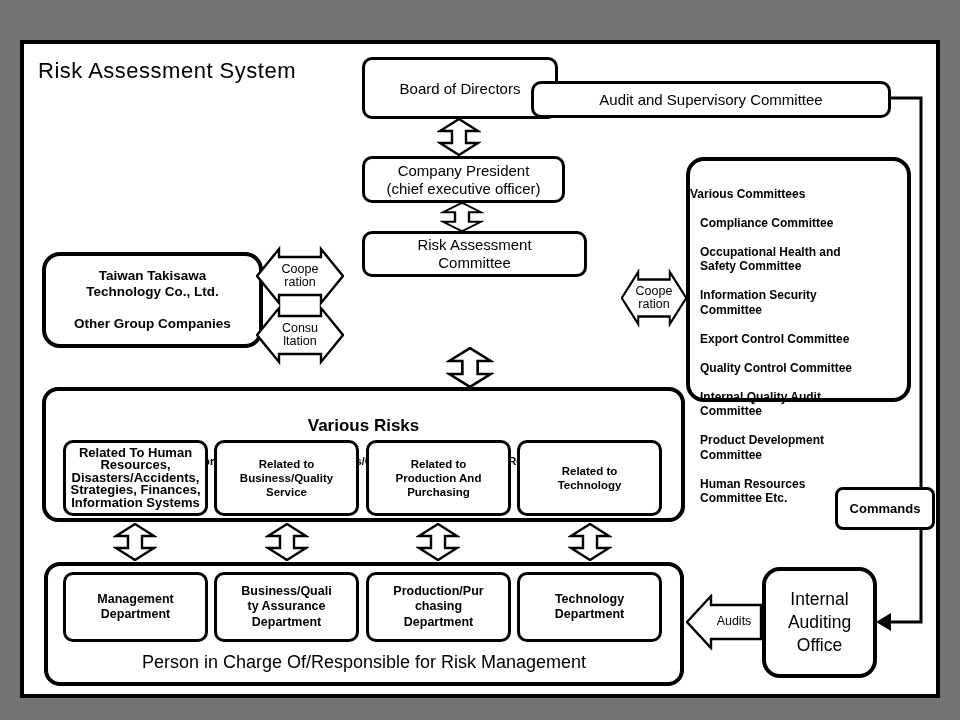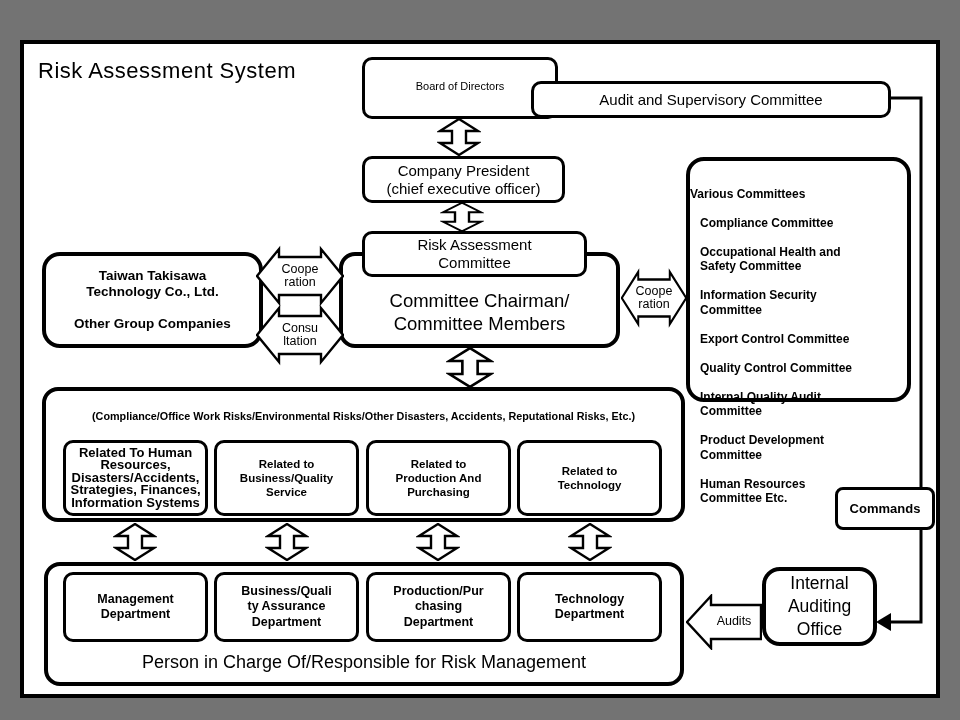--- a/index.html
+++ b/index.html
@@ -14,42 +14,42 @@
   .title{
     position:absolute;left:38px;top:58px;font-size:22px;letter-spacing:.5px;
     white-space:pre-line;z-index:2;
   }
   .box{
     position:absolute;box-sizing:border-box;background:#fff;border:3px solid #000;
     border-radius:10px;display:flex;align-items:center;justify-content:center;
     text-align:center;white-space:pre-line;z-index:2;
   }
   .bigbox{border-width:4px;border-radius:18px;}
-  .board{left:362px;top:57px;width:196px;height:62px;font-size:11px;align-items:flex-start;padding-top:20px;}
+  .board{left:362px;top:57px;width:196px;height:62px;font-size:15px;align-items:flex-start;padding-top:20px;}
   .audit{left:531px;top:81px;width:360px;height:37px;font-size:15px;z-index:3;}
   .president{left:362px;top:156px;width:203px;height:47px;font-size:15px;line-height:18px;}
   .rac{left:362px;top:231px;width:225px;height:46px;font-size:15px;line-height:18px;z-index:3;}
   .chairman{left:339px;top:252px;width:281px;height:96px;font-size:18.5px;line-height:23px;
     align-items:flex-end;padding-bottom:9px;border-radius:16px;}
   .taiwan{left:42px;top:252px;width:221px;height:96px;font-size:13.5px;line-height:16px;font-weight:bold;}
   .vcbox{left:686px;top:157px;width:225px;height:245px;display:block;text-align:left;
     padding:11px 4px 0 0;font-size:12px;font-weight:bold;line-height:14.5px;}
   .vc-item{white-space:pre-line;padding-left:10px;}
   .vc-head{white-space:pre-line;}
   .risks{left:42px;top:387px;width:643px;height:135px;display:block;text-align:center;border-radius:16px;}
   .risks-title{font-size:17px;font-weight:bold;margin-top:7px;white-space:pre-line;}
   .risks-sub{font-size:10.8px;font-weight:bold;margin-top:1px;white-space:pre-line;}
   .riskcat{top:440px;width:145px;height:76px;font-weight:bold;font-size:11.5px;line-height:14px;}
   .riskcat.small{font-size:13px;line-height:12.6px;}
   .bottombox{left:44px;top:562px;width:640px;height:124px;display:block;border-radius:16px;}
   .dept{top:572px;width:145px;height:70px;font-weight:bold;font-size:12.5px;line-height:15.5px;}
   .caption{position:absolute;left:44px;top:652px;width:640px;text-align:center;font-size:18px;
     white-space:pre-line;z-index:2;}
   .commands{left:835px;top:487px;width:100px;height:43px;font-size:13px;font-weight:bold;z-index:4;border-radius:8px;}
-  .iao{left:762px;top:567px;width:115px;height:79px;font-size:17.5px;line-height:23px;}
+  .iao{left:762px;top:567px;width:115px;height:111px;font-size:17.5px;line-height:23px;}
   .arrow-svg{position:absolute;z-index:2;}
   .arrow-label{
     position:absolute;z-index:3;display:flex;align-items:center;justify-content:center;
     text-align:center;font-size:12.5px;line-height:13.5px;white-space:pre-line;
   }
   .connector{position:absolute;left:0;top:0;width:960px;height:720px;z-index:1;pointer-events:none;}
 </style>
 </head>
 <body>
 
@@ -71,22 +71,20 @@
     <path d="M22,1 L3,13 L15,13 L15,25 L3,25 L22,37 L41,25 L29,25 L29,13 L41,13 Z" fill="#fff" stroke="#000" stroke-width="2.4"></path>
   </svg>
 
   <div class="box president">Company President
 (chief executive officer)</div>
 
   <svg class="arrow-svg" style="left:440px;top:202px;width:44px;height:30px" viewBox="0 0 44 38" preserveAspectRatio="none">
     <path d="M22,1 L3,13 L15,13 L15,25 L3,25 L22,37 L41,25 L29,25 L29,13 L41,13 Z" fill="#fff" stroke="#000" stroke-width="2.4"></path>
   </svg>
 
-  <div class="box chairman bigbox">Committee Chairman/
-Committee Members</div>
   <div class="box rac">Risk Assessment
 Committee</div>
 
   <div class="box taiwan bigbox">Taiwan Takisawa
 Technology Co., Ltd.
 
 Other Group Companies</div>
 
   <svg class="arrow-svg" style="left:256px;top:245px;width:88px;height:62px" viewBox="0 0 88 62" preserveAspectRatio="none">
     <path d="M1,31 L23,4 L23,12 L65,12 L65,4 L87,31 L65,58 L65,50 L23,50 L23,58 Z" fill="#fff" stroke="#000" stroke-width="2.4"></path>
@@ -121,20 +119,21 @@
 Committee</div>
     <div class="vc-item">Human Resources
 Committee Etc.</div>
   </div>
 
   <svg class="arrow-svg" style="left:446px;top:347px;width:48px;height:41px" viewBox="0 0 44 38" preserveAspectRatio="none">
     <path d="M22,1 L3,13 L15,13 L15,25 L3,25 L22,37 L41,25 L29,25 L29,13 L41,13 Z" fill="#fff" stroke="#000" stroke-width="2.4"></path>
   </svg>
 
   <div class="box risks bigbox">
+    <div class="risks-title">Various Risks</div>
     <div class="risks-sub">(Compliance/Office Work Risks/Environmental Risks/Other Disasters, Accidents, Reputational Risks, Etc.)</div>
   </div>
   <div class="box riskcat small" style="left:63px">Related To Human
 Resources,
 Disasters/Accidents,
 Strategies, Finances,
 Information Systems</div>
   <div class="box riskcat" style="left:214px">Related to
 Business/Quality
 Service</div>

